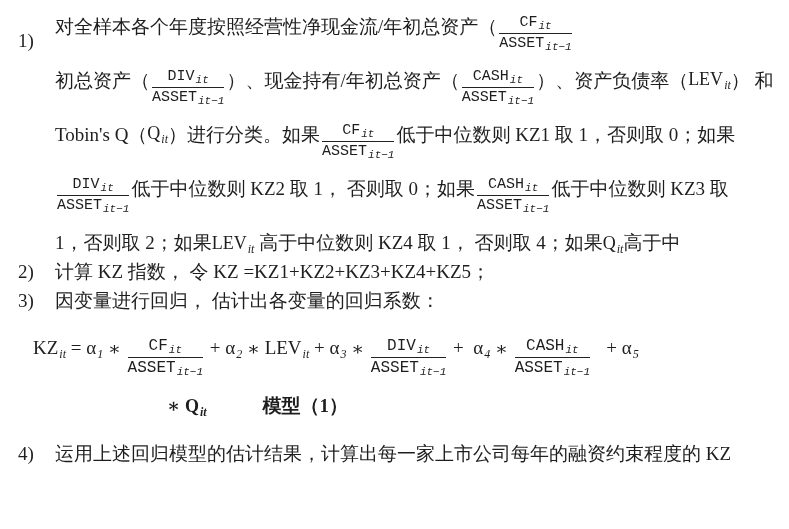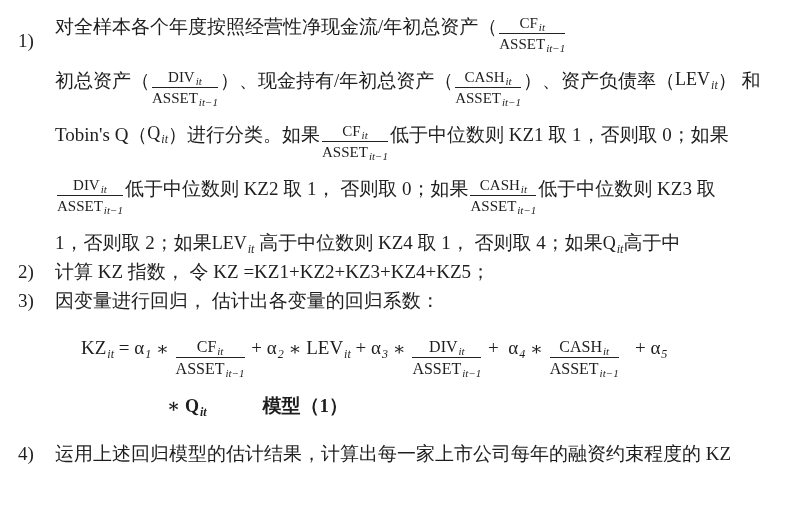--- a/index.html
+++ b/index.html
@@ -14,28 +14,28 @@
   .item.ft .lnum{height:54px;display:flex;align-items:center;line-height:normal;}
   .ibody{flex:1;min-width:0;}
   .line{height:25px;line-height:25px;white-space:pre;}
   .line.tall{height:54px;display:flex;align-items:flex-start;line-height:normal;}
   .txt{display:inline;}
   
   .mv{display:inline-block;}
   .mb{font-size:18px;}
   sub.ms{font-style:italic;font-size:12px;line-height:0;vertical-align:-4px;margin-left:1px;}
   
-  .frac{display:inline-block;text-align:center;vertical-align:middle;font-size:15px;line-height:1.2;padding:0 2px;}
+  .frac{display:inline-block;text-align:center;vertical-align:middle;font-size:15px;line-height:1.2;padding:0 2px;font-family:Liberation Mono, monospace;}
   .frac .fn{display:block;border-bottom:1.2px solid #222;padding:0 4px 1px;}
   .frac .fd{display:block;padding-top:1px;}
   .frac .mb{font-size:15px;}
   .frac sub.ms{font-size:11px;vertical-align:-3px;}
   
   .formula{margin:24px 0 0 15px;}
-  .fline1{height:58px;display:flex;align-items:center;white-space:pre;margin-left:48px;}
+  .fline1{height:58px;display:flex;align-items:center;white-space:pre;}
   .fline1 .mb{font-size:19px;}
   .fline1 .frac .mb{font-size:16px;}
   .fline1 .frac{font-size:16px;}
   .fline2{height:30px;line-height:30px;padding-left:134px;white-space:pre;font-weight:bold;}
   .fline2 .txt:last-child{margin-left:56px;}
   .formula + .item{margin-top:20px;}
 </style>
 </head>
 <body>
 

